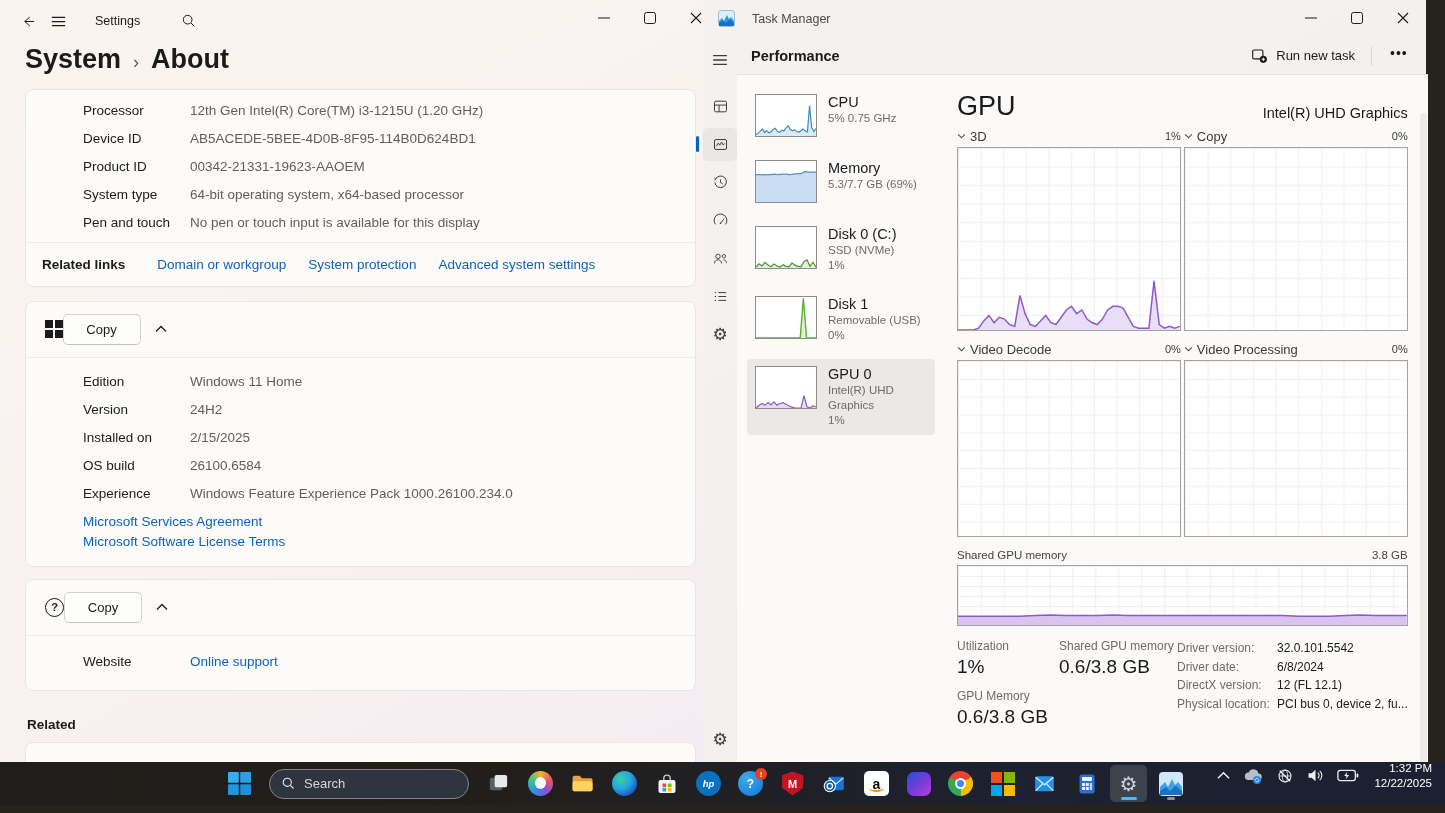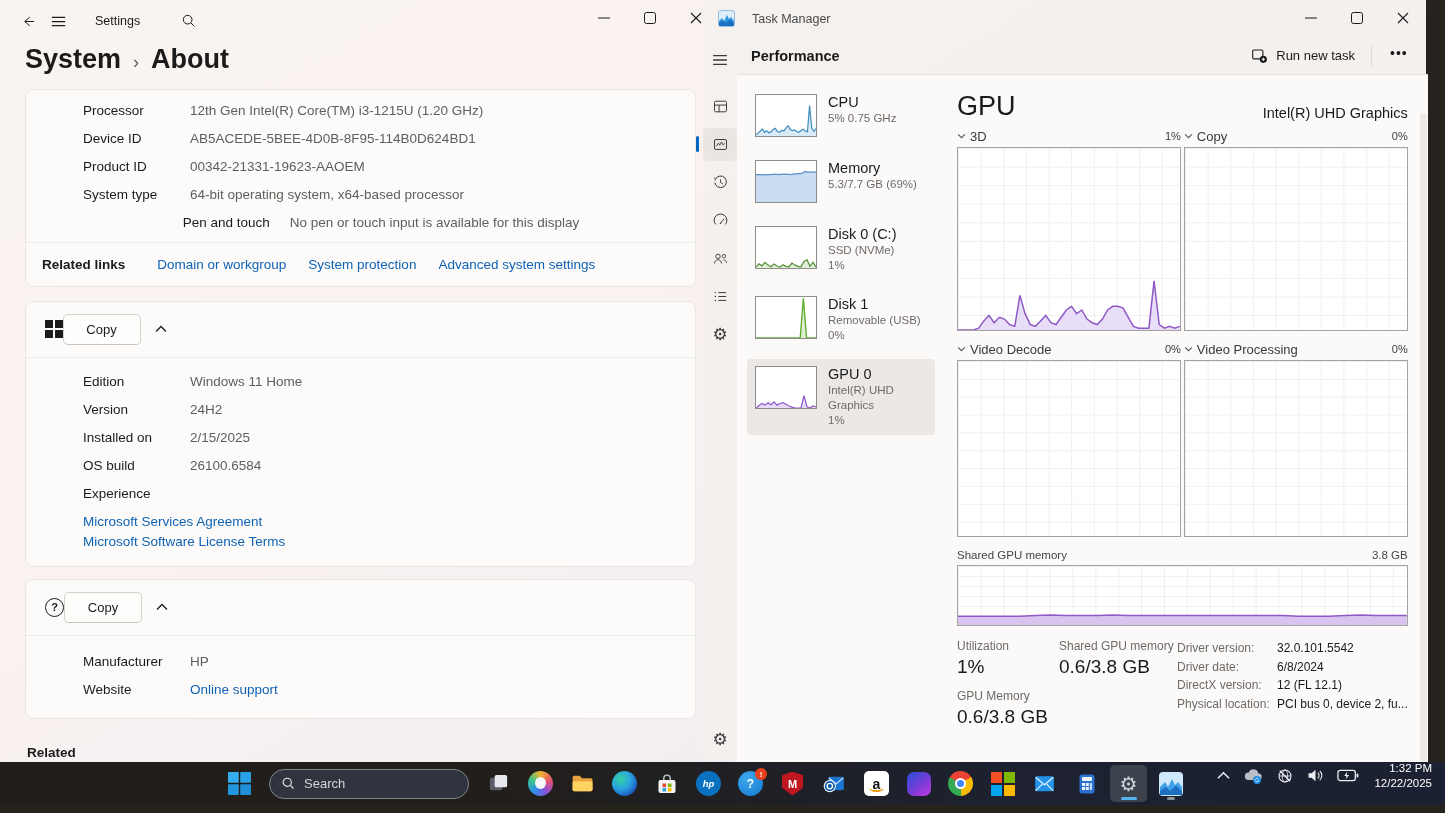--- a/index.html
+++ b/index.html
@@ -208,21 +208,21 @@
             <span class="val">AB5ACEDE-5BEE-4D0B-8F95-114B0D624BD1</span>
           </div>
         <div class="sw-row">
             <span class="lbl">Product ID</span>
             <span class="val">00342-21331-19623-AAOEM</span>
           </div>
         <div class="sw-row">
             <span class="lbl">System type</span>
             <span class="val">64-bit operating system, x64-based processor</span>
           </div>
-        <div class="sw-row" style="padding-bottom:10px;justify-content:center;">
+        <div class="sw-row" style="padding-bottom:10px;">
             <span class="lbl">Pen and touch</span>
             <span class="val">No pen or touch input is available for this display</span>
           </div>
         <div class="card-divider"></div>
         <div class="rel-links-row">
           <span class="rel-links-label">Related links</span>
           <span class="sw-link">Domain or workgroup</span>
           <span class="sw-link">System protection</span>
           <span class="sw-link">Advanced system settings</span>
         </div>
@@ -256,44 +256,41 @@
           <div class="sw-row">
               <span class="lbl">Installed on</span>
               <span class="val">2/15/2025</span>
             </div>
           <div class="sw-row">
               <span class="lbl">OS build</span>
               <span class="val">26100.6584</span>
             </div>
           <div class="sw-row">
               <span class="lbl">Experience</span>
+              <span class="val">Windows Feature Experience Pack 1000.26100.234.0</span>
             </div>
           <div class="ws-links">
             <span class="sw-link">Microsoft Services Agreement</span>
             <span class="sw-link">Microsoft Software License Terms</span>
           </div>
         </div>
       </div>
 
       <div class="card" style="margin-top:12px;">
         <div class="card-head">
           <span class="q-icon">?</span>
           <button class="copy-btn">Copy</button>
           <button class="collapse-btn">
             <svg width="12" height="8" viewBox="0 0 12 8">
                 <path d="M1 6.5 L6 1.5 L11 6.5" fill="none" stroke="#1b1b1b" stroke-width="1.3"></path>
               </svg>
           </button>
         </div>
         <div class="card-divider"></div>
         <div style="padding:12px 0 14px;">
-          <div class="sw-row">
-              <span class="lbl">Manufacturer</span>
-              <span class="val">HP</span>
-            </div>
           <div class="sw-row">
               <span class="lbl">Website</span>
               <span class="sw-link">Online support</span>
             </div>
         </div>
       </div>
 
       <div class="related-heading">Related</div>
       <div class="card" style="height:22px; border-bottom:none; border-radius:8px 8px 0 0;"></div>
     </div>

